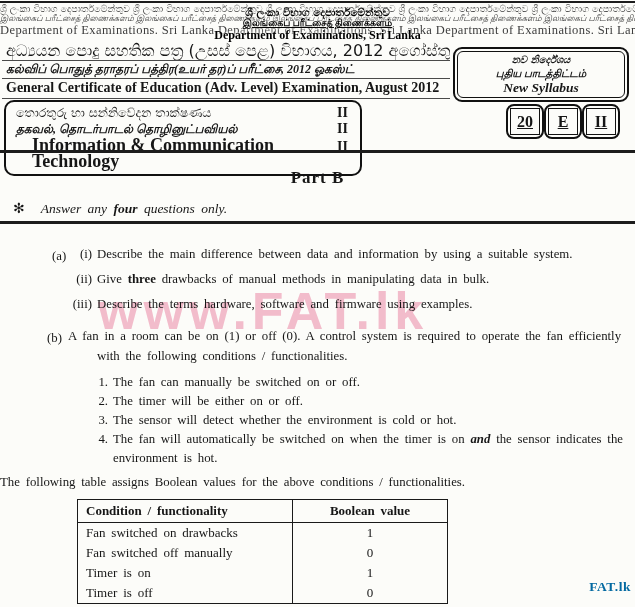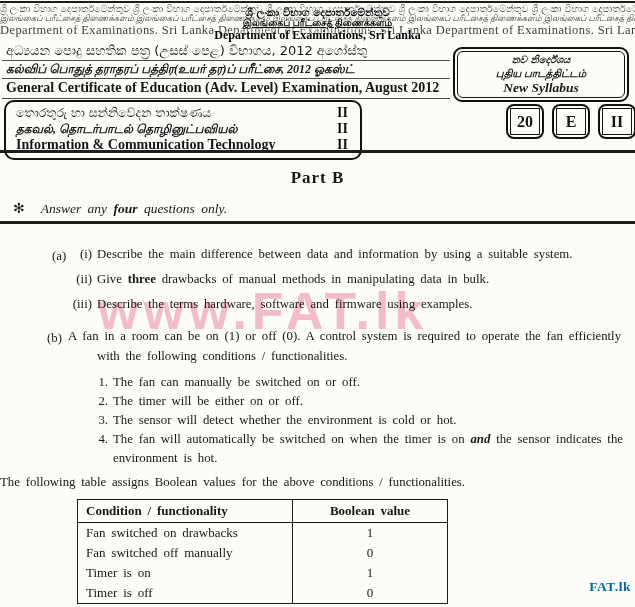--- a/index.html
+++ b/index.html
@@ -19,38 +19,38 @@
   .hdr-overlay{
     position:absolute;top:3px;left:0;width:635px;text-align:center;font-weight:bold;color:#000;
     text-shadow:0 0 2px #fcfcf9,0 0 4px #fcfcf9;
   }
   .hdr-ov-si{font-size:10.5px;line-height:11px;font-family:"DejaVu Sans",sans-serif;}
   .hdr-ov-ta{font-size:9.5px;line-height:11px;text-decoration:underline;}
   .hdr-ov-en{font-size:12px;line-height:13px;}
   
   .title-block{position:absolute;top:42px;left:2px;width:448px;}
   .t-line{border-bottom:1.2px solid #4a4a4a;padding:0 2px 1px 4px;white-space:nowrap;overflow:hidden;}
-  .t-si{font-size:13px;line-height:17px;font-family:"DejaVu Sans",sans-serif;}
+  .t-si{font-size:16px;line-height:17px;font-family:"DejaVu Sans",sans-serif;}
   .t-ta{font-size:12px;line-height:16px;font-weight:bold;font-style:italic;}
   .t-en{font-size:14px;line-height:18px;font-weight:bold;}
   
   .syl-outer{position:absolute;top:47px;right:6px;width:168px;border:2px solid #111;border-radius:9px;padding:2px;background:#fcfcf9;}
   .syl-inner{border:1.5px solid #111;border-radius:6px;text-align:center;padding:1px 2px 2px 2px;}
   .syl-si{font-size:10px;line-height:14px;font-weight:bold;font-style:italic;font-family:"DejaVu Sans",sans-serif;}
   .syl-ta{font-size:10.5px;line-height:13px;font-weight:bold;font-style:italic;}
   .syl-en{font-size:13.5px;line-height:15px;font-weight:bold;font-style:italic;}
   
   .subj-box{position:absolute;top:100px;left:4px;width:332px;border:2px solid #111;border-radius:10px;padding:3px 12px 5px 10px;}
   .subj-row{display:flex;justify-content:space-between;align-items:baseline;}
   .subj-si{font-size:12.5px;line-height:15px;font-family:"DejaVu Sans",sans-serif;}
   .subj-ta{font-size:12px;line-height:15px;font-weight:bold;font-style:italic;}
-  .subj-en{font-size:14px;line-height:16px;font-weight:bold;}
+  .subj-en{font-size:18px;line-height:16px;font-weight:bold;margin-left:16px;}
   .subj-num{font-weight:bold;font-size:14px;}
   
-  .codes{position:absolute;top:104px;left:506px;display:flex;gap:8px;}
+  .codes{position:absolute;top:104px;left:506px;display:flex;gap:0;text-decoration:underline;}
   .code-outer{border:2px solid #111;border-radius:8px;padding:2px;background:#fcfcf9;}
   .code-inner{border:1.5px solid #111;min-width:22px;height:25px;display:flex;align-items:center;justify-content:center;font-weight:bold;font-size:16px;padding:0 3px;}
   
   .rule-a{position:absolute;top:150px;left:0;width:635px;height:3px;background:#1c1c1c;}
   .part-title{position:absolute;top:168px;left:0;width:635px;text-align:center;font-weight:bold;font-size:17px;letter-spacing:1px;}
   .note{position:absolute;top:200px;left:13px;font-size:13.5px;font-style:italic;word-spacing:3px;}
   .note .sym{font-style:normal;margin-right:16px;font-size:14px;}
   .note .emph{font-weight:bold;}
   .rule-b{position:absolute;top:221px;left:0;width:635px;height:3px;background:#1c1c1c;}
   

